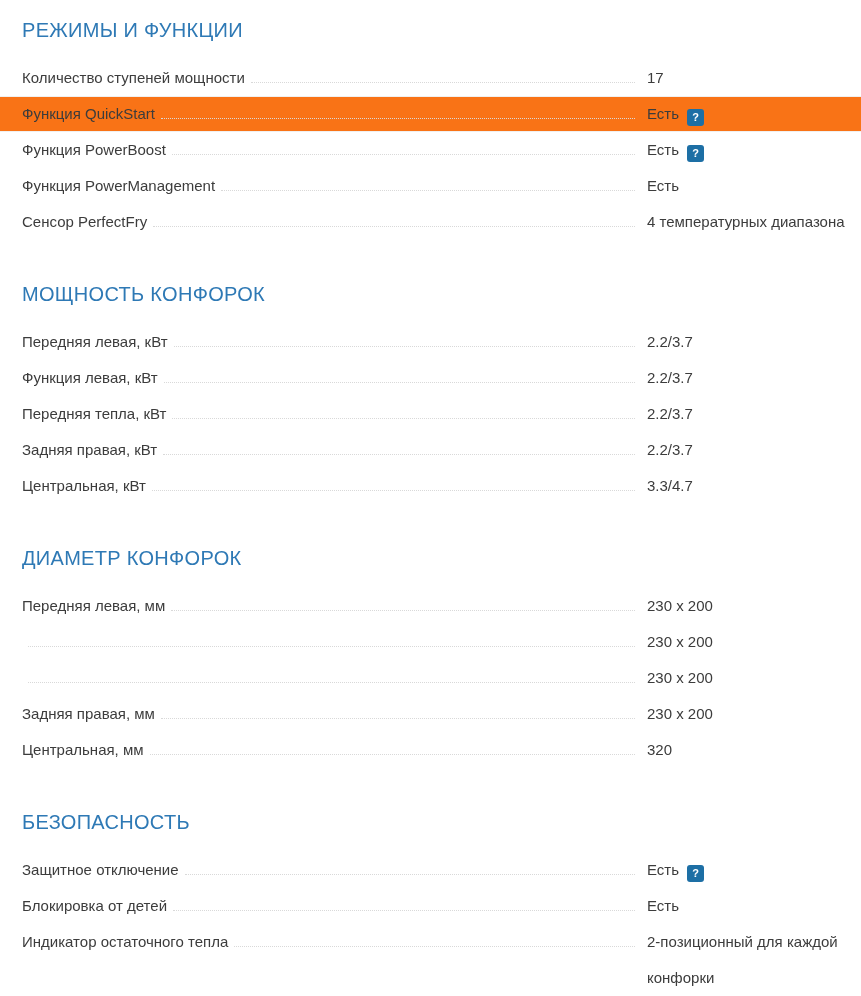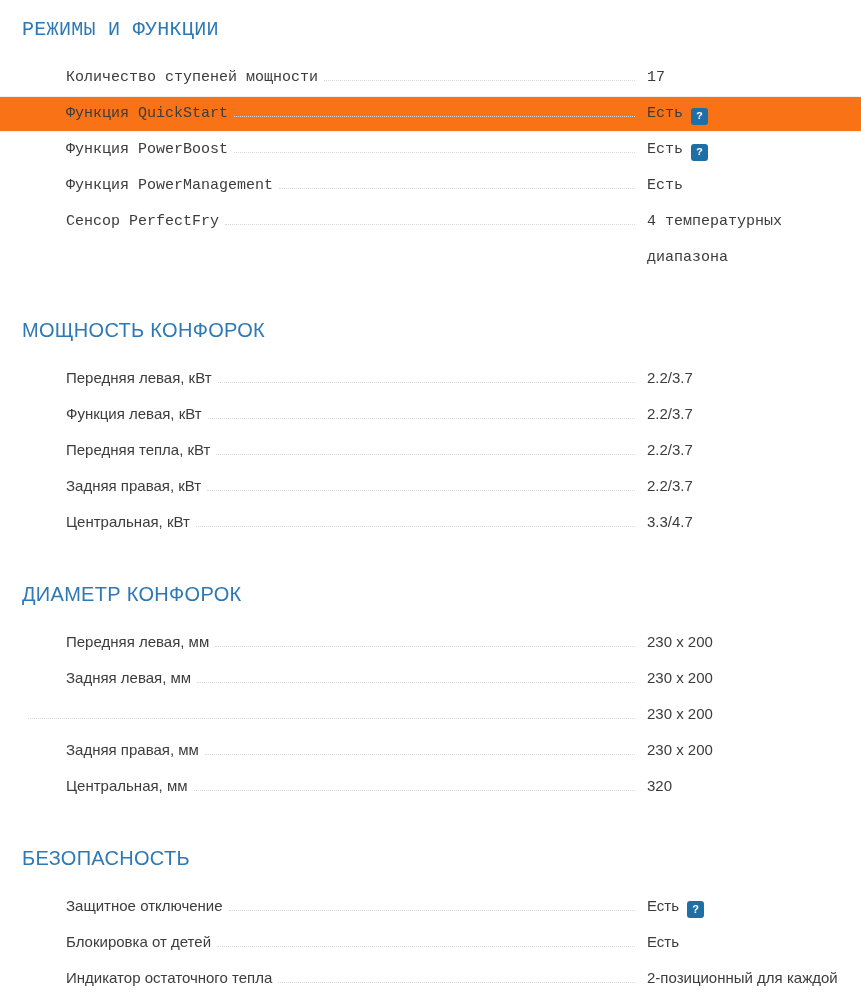--- a/index.html
+++ b/index.html
@@ -10,21 +10,21 @@
   body {
     width: 861px;
     min-height: 996px;
     font-family: "Liberation Sans", sans-serif;
     font-size: 15px;
     line-height: 36px;
     color: #3c3c3c;
     overflow: hidden;
   }
   .spec-section { margin-top: 24px; }
-  .spec-section:first-child { margin-top: 0; font-family: Liberation Mono, monospace; }
+  .spec-section:first-child { margin-top: 0; }
 
   .section-title {
     margin: 0;
     padding: 18px 22px;
     font-size: 20px;
     line-height: 24px;
     font-weight: 400;
     letter-spacing: 0.3px;
     color: #2e79b5;
     text-transform: uppercase;
@@ -35,21 +35,20 @@
     align-items: baseline;
     padding: 0 8px 0 22px;
   }
   .spec-row.highlighted {
     background: #f97316;
     box-shadow: inset 0 1px 0 #f0f0f0, inset 0 -1px 0 #f0f0f0;
   }
   .spec-label {
     white-space: nowrap;
     flex: 0 0 auto;
-    margin-left: 44px;
   }
   .dotted-leader {
     flex: 1 1 auto;
     min-width: 16px;
     margin: 0 12px 0 6px;
     border-bottom: 1px dotted #d9d9d9;
     height: 12px;
     align-self: baseline;
   }
   .spec-value {
@@ -152,21 +151,20 @@
   <section class="spec-section">
     <h2 class="section-title">ДИАМЕТР КОНФОРОК</h2>
     <div class="section-rows">
   <div class="spec-row">
     <span class="spec-label">Передняя левая, мм</span>
     <span class="dotted-leader"></span>
     <span class="spec-value"><span class="spec-value-text">230 x 200</span></span>
   </div>
 
   <div class="spec-row">
-    <span class="spec-label">Задняя левая, мм</span>
     <span class="dotted-leader"></span>
     <span class="spec-value"><span class="spec-value-text">230 x 200</span></span>
   </div>
 
   <div class="spec-row">
     <span class="dotted-leader"></span>
     <span class="spec-value"><span class="spec-value-text">230 x 200</span></span>
   </div>
 
   <div class="spec-row">

